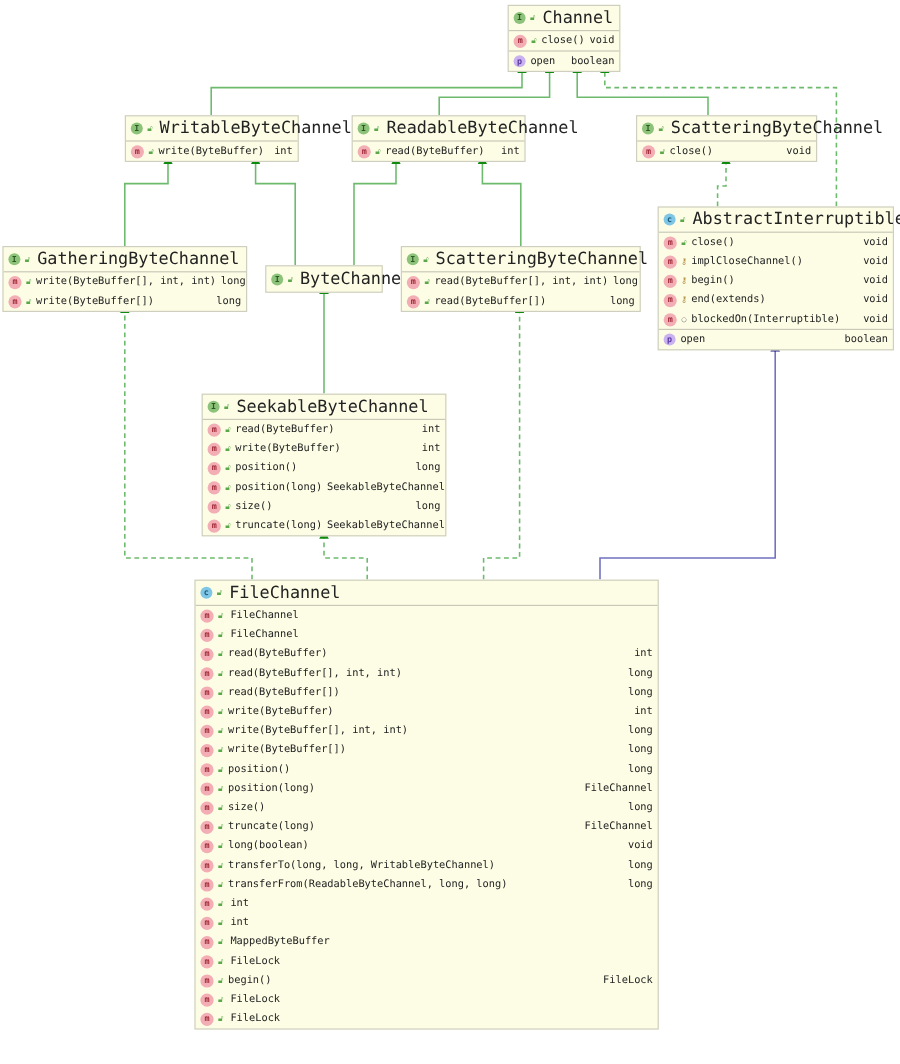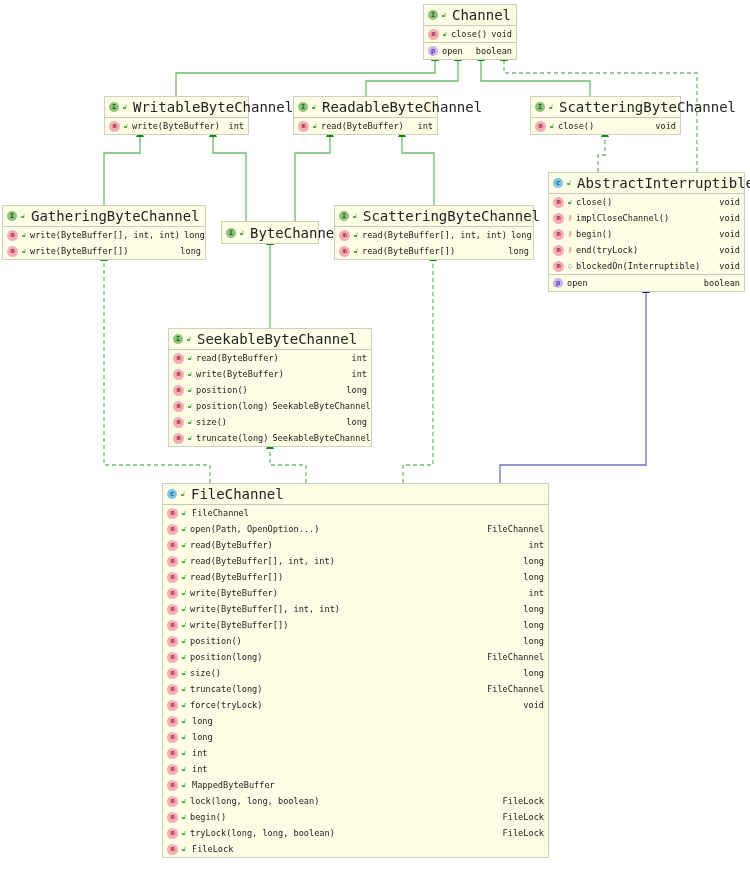--- a/index.html
+++ b/index.html
@@ -187,21 +187,21 @@
     </div>
   <div class="row">
       <span class="kind m">m</span>
       <span class="vis prot">⚷</span>
       <span class="sig">begin()</span>
       <span class="ret">void</span>
     </div>
   <div class="row">
       <span class="kind m">m</span>
       <span class="vis prot">⚷</span>
-      <span class="sig">end(tryLock)</span>
+      <span class="sig">end(extends)</span>
       <span class="ret">void</span>
     </div>
   <div class="row">
       <span class="kind m">m</span>
       <span class="vis pkg">○</span>
       <span class="sig">blockedOn(Interruptible)</span>
       <span class="ret">void</span>
     </div>
   <div class="row sep">
       <span class="kind p">p</span>
@@ -264,21 +264,20 @@
     </div>
   <div id="filechannel-rows">
       <div class="row">
         <span class="kind m">m</span>
         <span class="vis pub">🔓︎</span>
         <span class="ret">FileChannel</span>
       </div>
       <div class="row">
         <span class="kind m">m</span>
         <span class="vis pub">🔓︎</span>
-        <span class="sig">open(Path, OpenOption...)</span>
         <span class="ret">FileChannel</span>
       </div>
       <div class="row">
         <span class="kind m">m</span>
         <span class="vis pub">🔓︎</span>
         <span class="sig">read(ByteBuffer)</span>
         <span class="ret">int</span>
       </div>
       <div class="row">
         <span class="kind m">m</span>
@@ -330,64 +329,64 @@
       </div>
       <div class="row">
         <span class="kind m">m</span>
         <span class="vis pub">🔓︎</span>
         <span class="sig">truncate(long)</span>
         <span class="ret">FileChannel</span>
       </div>
       <div class="row">
         <span class="kind m">m</span>
         <span class="vis pub">🔓︎</span>
-        <span class="sig">force(tryLock)</span>
+        <span class="sig">long(boolean)</span>
         <span class="ret">void</span>
       </div>
       <div class="row">
         <span class="kind m">m</span>
         <span class="vis pub">🔓︎</span>
-        <span class="ret">long</span>
-      </div>
-      <div class="row">
-        <span class="kind m">m</span>
-        <span class="vis pub">🔓︎</span>
+        <span class="sig">transferTo(long, long, WritableByteChannel)</span>
+        <span class="ret">long</span>
+      </div>
+      <div class="row">
+        <span class="kind m">m</span>
+        <span class="vis pub">🔓︎</span>
+        <span class="sig">transferFrom(ReadableByteChannel, long, long)</span>
         <span class="ret">long</span>
       </div>
       <div class="row">
         <span class="kind m">m</span>
         <span class="vis pub">🔓︎</span>
         <span class="ret">int</span>
       </div>
       <div class="row">
         <span class="kind m">m</span>
         <span class="vis pub">🔓︎</span>
         <span class="ret">int</span>
       </div>
       <div class="row">
         <span class="kind m">m</span>
         <span class="vis pub">🔓︎</span>
         <span class="ret">MappedByteBuffer</span>
       </div>
       <div class="row">
         <span class="kind m">m</span>
         <span class="vis pub">🔓︎</span>
-        <span class="sig">lock(long, long, boolean)</span>
         <span class="ret">FileLock</span>
       </div>
       <div class="row">
         <span class="kind m">m</span>
         <span class="vis pub">🔓︎</span>
         <span class="sig">begin()</span>
         <span class="ret">FileLock</span>
       </div>
       <div class="row">
         <span class="kind m">m</span>
         <span class="vis pub">🔓︎</span>
-        <span class="sig">tryLock(long, long, boolean)</span>
         <span class="ret">FileLock</span>
       </div>
       <div class="row">
         <span class="kind m">m</span>
         <span class="vis pub">🔓︎</span>
         <span class="ret">FileLock</span>
       </div>
     </div>
 </div>
 

